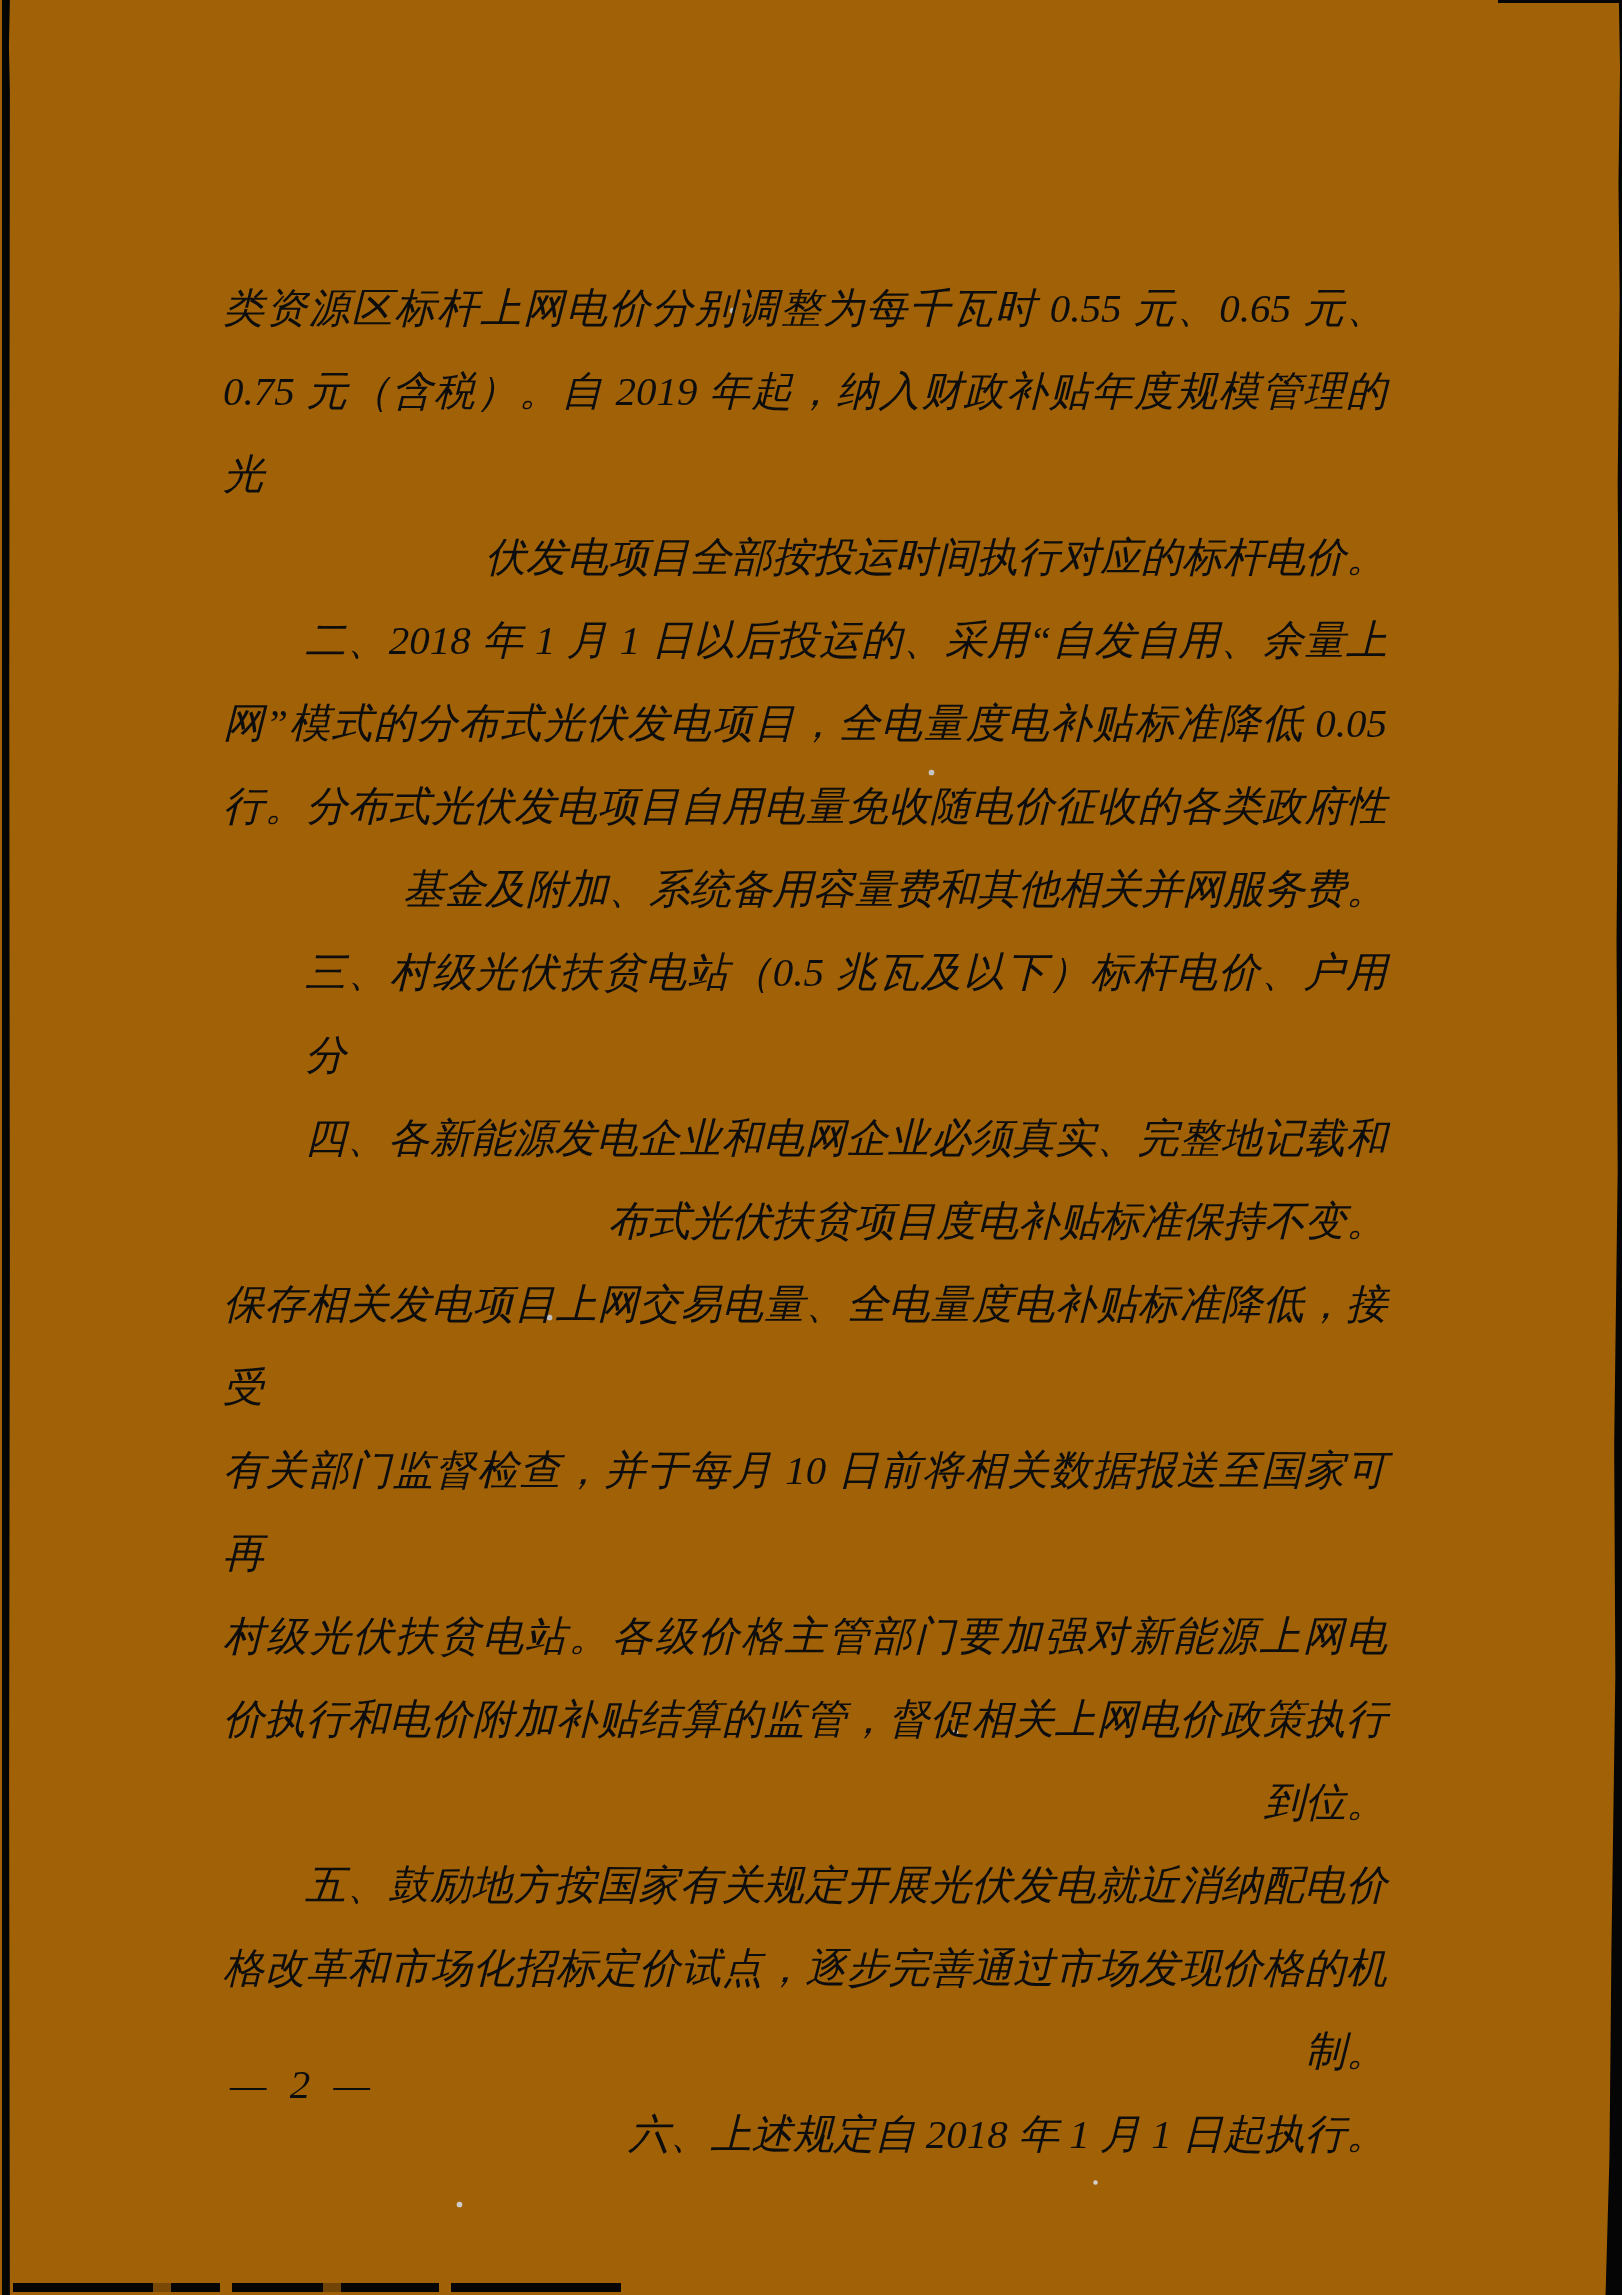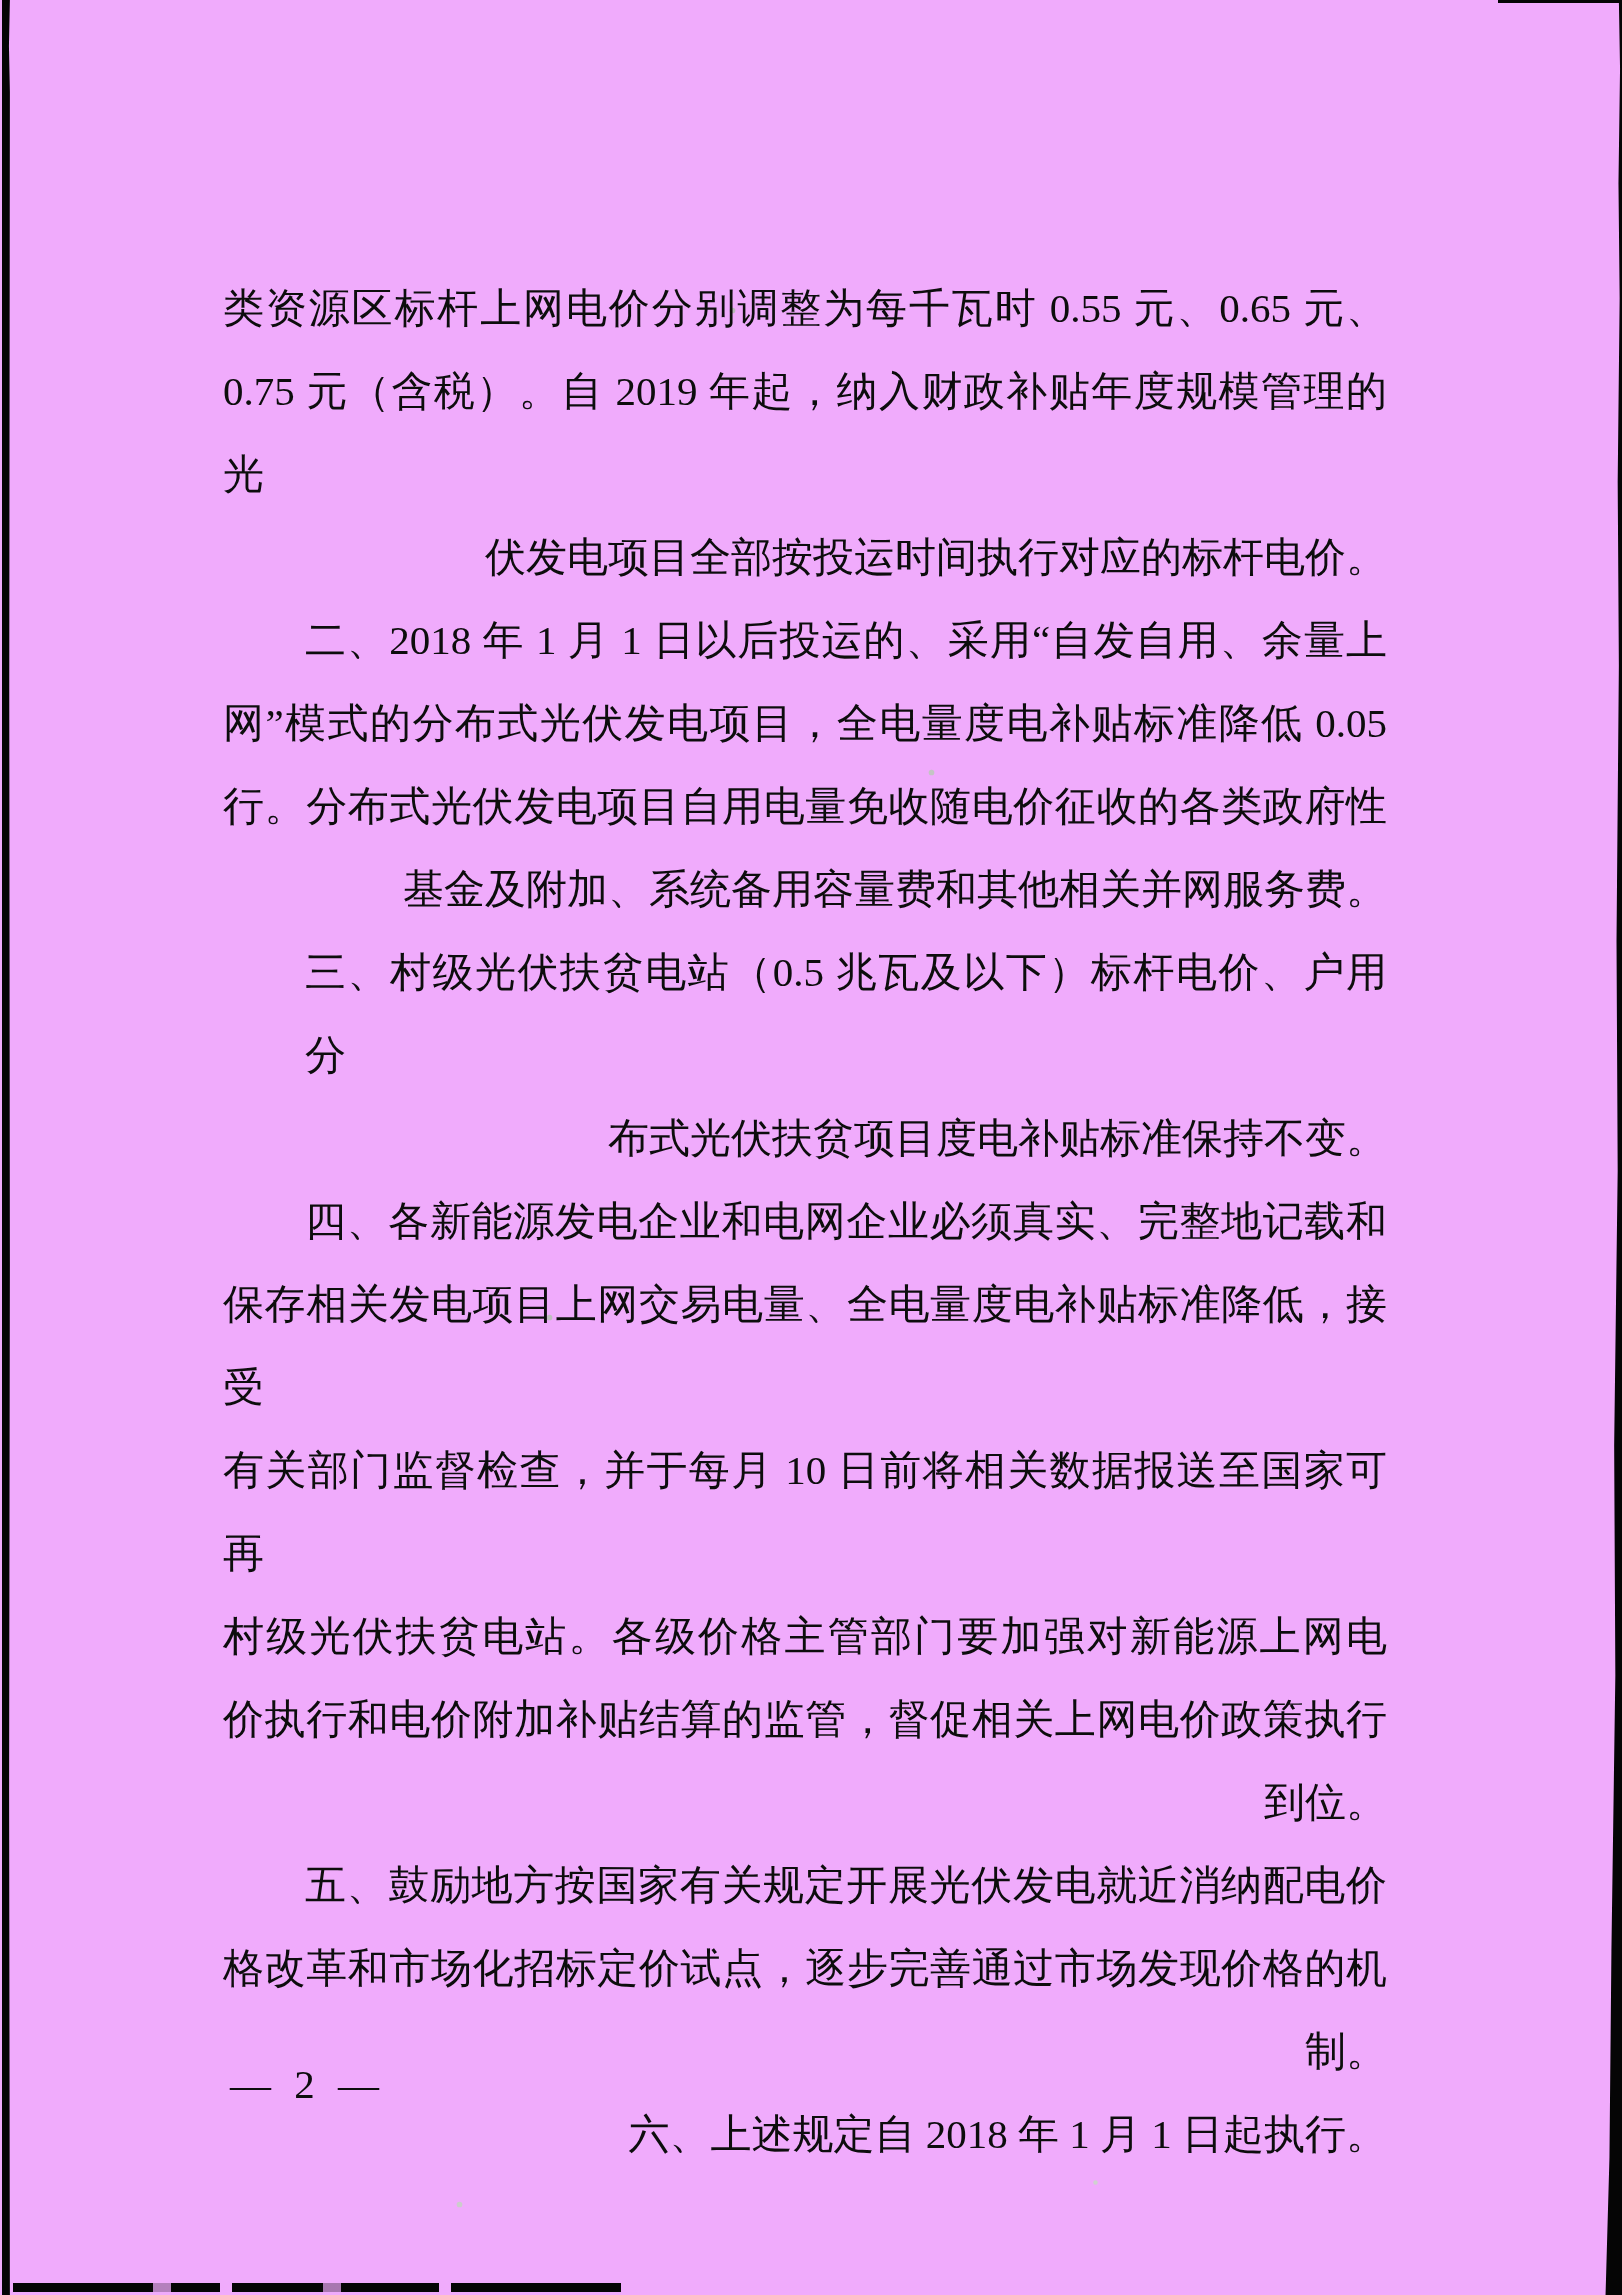--- a/index.html
+++ b/index.html
@@ -5,21 +5,22 @@
   html, body { margin: 0; padding: 0; }
   body {
     width: 1622px; height: 2295px;
     background: #ffffff;
     font-family: "Liberation Serif", "DejaVu Serif", serif;
     position: relative;
     overflow: hidden;
   }
   .page {
     position: absolute; inset: 0;
-    background: #f0abfc;
+    background: #a16207;
+    font-style: italic;
   }
   
   .edge-left {
     position: absolute; left: 2px; top: 0;
     width: 7.9px; height: 2295px;
     background: #050505;
     clip-path: polygon(0 0, 100% 0, 88% 2%, 100% 4%, 92% 30%, 100% 55%, 90% 78%, 100% 100%, 0 100%);
   }
   .edge-right {
     position: absolute; right: 0; top: 0;
@@ -98,22 +99,22 @@
 
   <main class="textblock">
     <p class="line jl">类资源区标杆上网电价分别调整为每千瓦时 0.55 元、0.65 元、</p>
     <p class="line jl">0.75 元（含税）。自 2019 年起，纳入财政补贴年度规模管理的光</p>
     <p class="line el">伏发电项目全部按投运时间执行对应的标杆电价。</p>
     <p class="line jl ind">二、2018 年 1 月 1 日以后投运的、采用“自发自用、余量上</p>
     <p class="line jl">网”模式的分布式光伏发电项目，全电量度电补贴标准降低 0.05</p>
     <p class="line jl">行。分布式光伏发电项目自用电量免收随电价征收的各类政府性</p>
     <p class="line el">基金及附加、系统备用容量费和其他相关并网服务费。</p>
     <p class="line jl ind">三、村级光伏扶贫电站（0.5 兆瓦及以下）标杆电价、户用分</p>
+    <p class="line jl ind">四、各新能源发电企业和电网企业必须真实、完整地记载和</p>
     <p class="line el">布式光伏扶贫项目度电补贴标准保持不变。</p>
-    <p class="line jl ind">四、各新能源发电企业和电网企业必须真实、完整地记载和</p>
     <p class="line jl">保存相关发电项目上网交易电量、全电量度电补贴标准降低，接受</p>
     <p class="line jl">有关部门监督检查，并于每月 10 日前将相关数据报送至国家可再</p>
     <p class="line jl">村级光伏扶贫电站。各级价格主管部门要加强对新能源上网电</p>
     <p class="line jl">价执行和电价附加补贴结算的监管，督促相关上网电价政策执行</p>
     <p class="line el">到位。</p>
     <p class="line jl ind">五、鼓励地方按国家有关规定开展光伏发电就近消纳配电价</p>
     <p class="line jl">格改革和市场化招标定价试点，逐步完善通过市场发现价格的机</p>
     <p class="line el">制。</p>
     <p class="line el ind">六、上述规定自 2018 年 1 月 1 日起执行。</p>
   </main>

